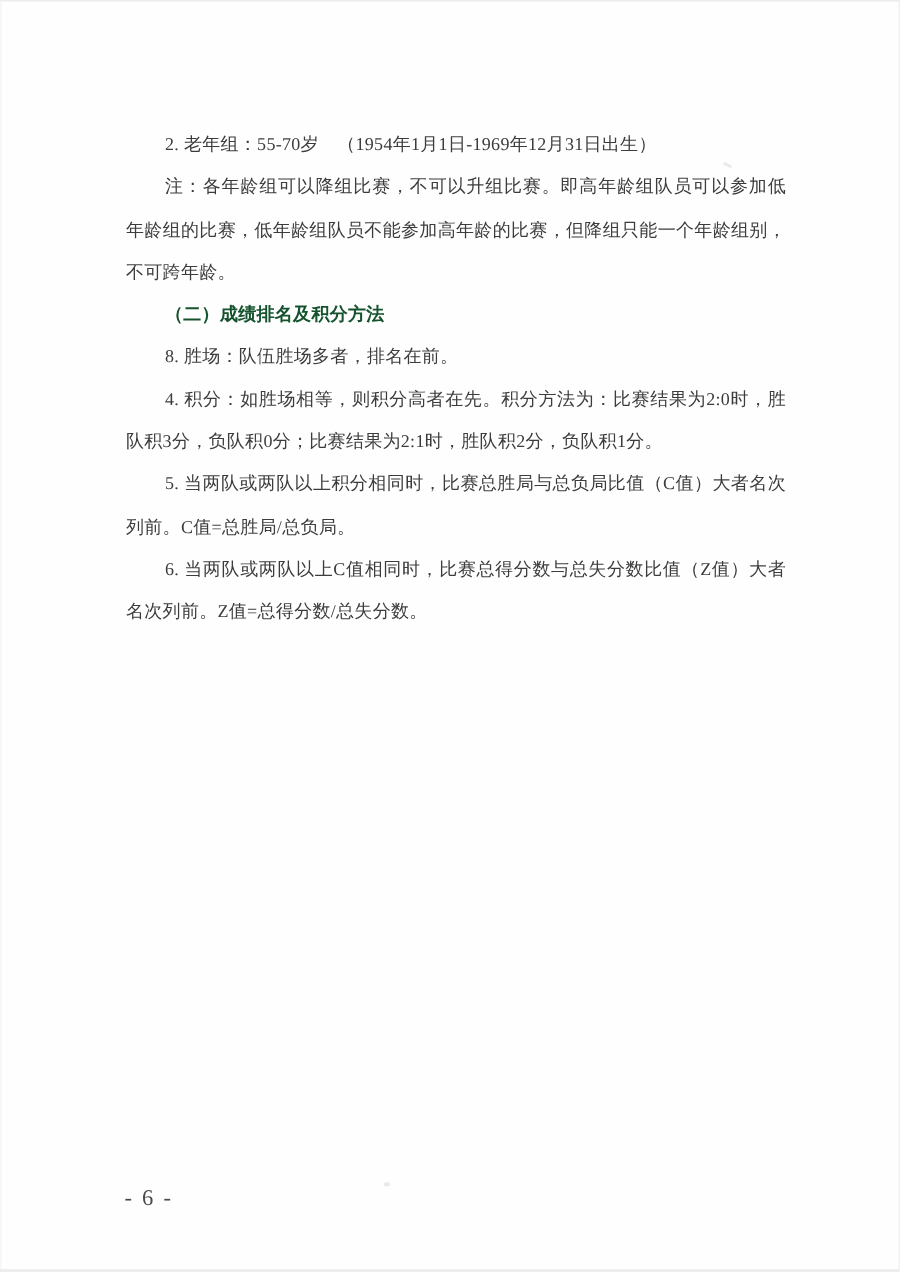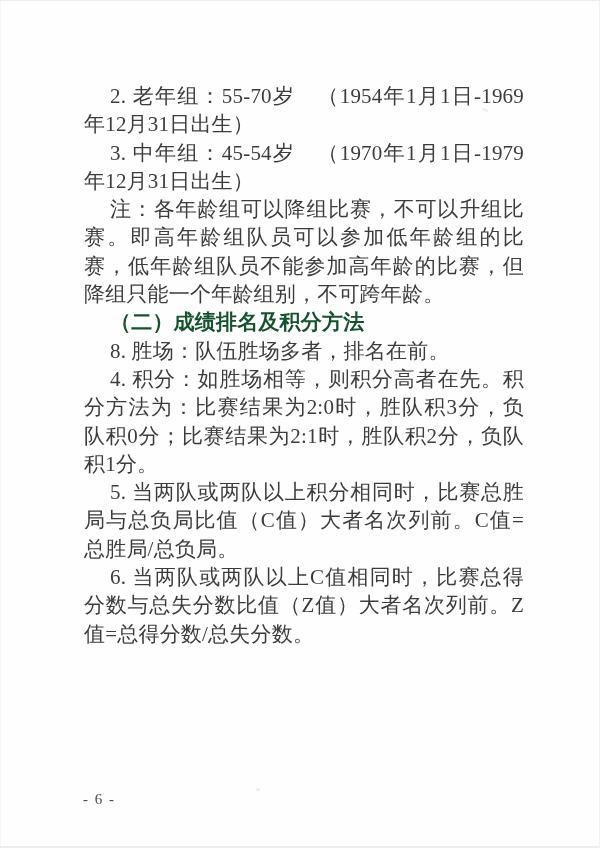--- a/index.html
+++ b/index.html
@@ -14,21 +14,21 @@
     background: #fefefe;
     overflow: hidden;
     box-shadow: inset 0 1px 0 #ececec, inset -1px 0 0 #f1f1f1, inset 0 -2px 0 #ededed, inset 1px 0 0 #f6f6f6;
     font-family: "Liberation Serif", serif;
   }
   .doc-body {
     position: absolute;
     left: 84px;
     top: 82px;
     width: 440px;
-    font-size: 21px;
+    font-size: 12px;
     line-height: 28.3px;
     color: #3c3c3c;
     text-align: justify;
     letter-spacing: 0.2px;
   }
   .doc-body p {
     margin: 0;
     padding: 0;
     text-indent: 26px;
   }
@@ -66,21 +66,20 @@
     height: 3px;
     border-radius: 50%;
   }
 </style>
 </head>
 <body>
 
 <div class="page">
   <div class="doc-body">
       <p class="numbered">2. 老年组：55-70岁　（1954年1月1日-1969年12月31日出生）</p>
-      <p class="numbered">3. 中年组：45-54岁　（1970年1月1日-1979年12月31日出生）</p>
       <p class="note">注：各年龄组可以降组比赛，不可以升组比赛。即高年龄组队员可以参加低年龄组的比赛，低年龄组队员不能参加高年龄的比赛，但降组只能一个年龄组别，不可跨年龄。</p>
       <p class="heading">（二）成绩排名及积分方法</p>
       <p class="numbered">8. 胜场：队伍胜场多者，排名在前。</p>
       <p class="numbered">4. 积分：如胜场相等，则积分高者在先。积分方法为：比赛结果为2:0时，胜队积3分，负队积0分；比赛结果为2:1时，胜队积2分，负队积1分。</p>
       <p class="numbered">5. 当两队或两队以上积分相同时，比赛总胜局与总负局比值（C值）大者名次列前。C值=总胜局/总负局。</p>
       <p class="numbered">6. 当两队或两队以上C值相同时，比赛总得分数与总失分数比值（Z值）大者名次列前。Z值=总得分数/总失分数。</p>
     </div>
   <div class="page-num">- 6 -</div>
   <div class="speck speck1"></div>
   <div class="speck speck2"></div>

